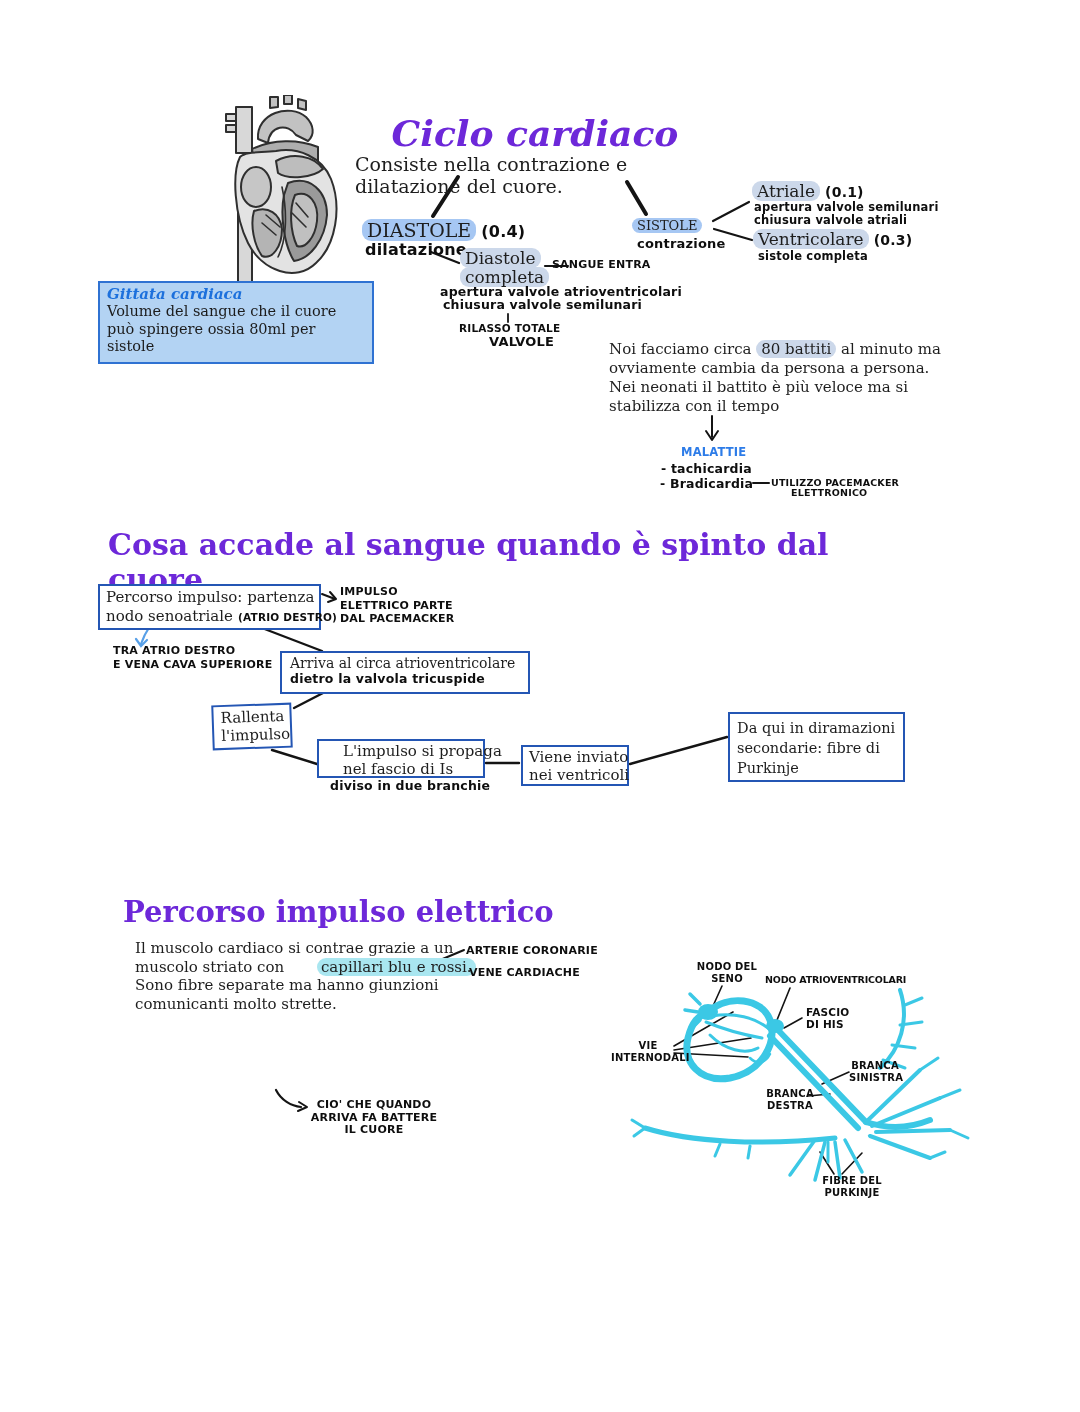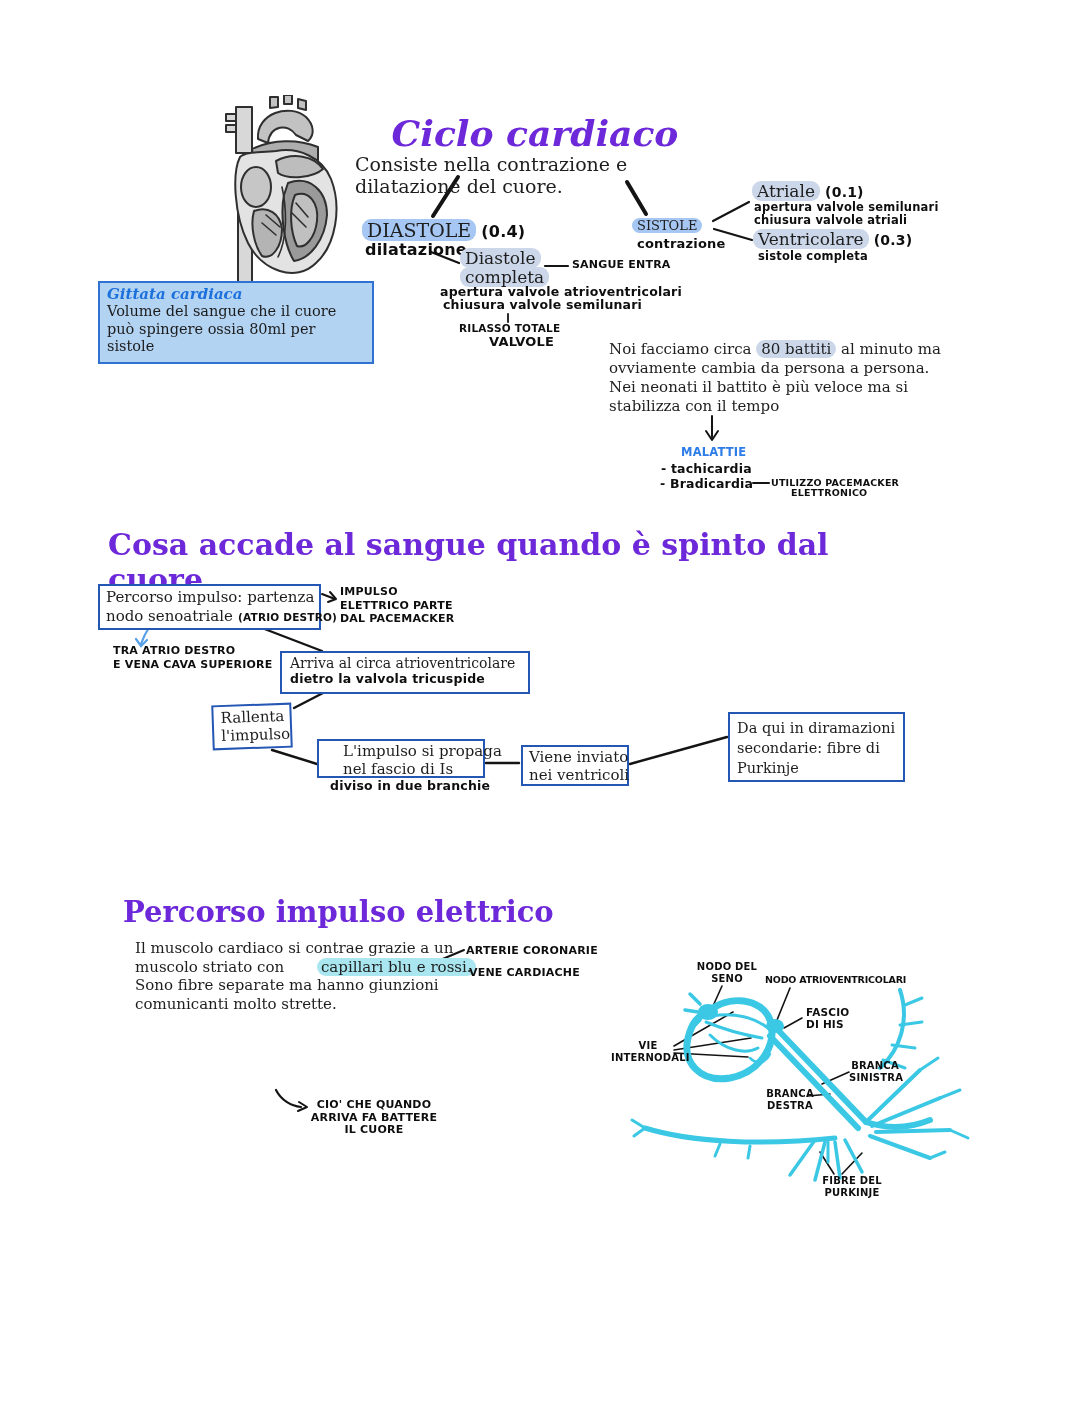--- a/index.html
+++ b/index.html
@@ -100,21 +100,21 @@
   <div class="abs" style="left:362px;top:219px;white-space:nowrap;">
     <span class="serif hl-strong" style="font-size:19px;">DIASTOLE</span>
     <span class="hand" style="font-size:16px;">(0.4)</span>
   </div>
   <div class="abs hand" style="left:365px;top:240px;font-size:16px;">dilatazione</div>
 
   <div class="abs" style="left:460px;top:249px;line-height:18px;">
     <div><span class="serif hl-soft" style="font-size:17px;">Diastole</span></div>
     <div><span class="serif hl-soft" style="font-size:17px;">completa</span></div>
   </div>
-  <div class="abs hand" style="left:572px;top:258px;font-size:11px;text-align:center;">SANGUE ENTRA</div>
+  <div class="abs hand" style="left:552px;top:258px;font-size:11px;text-align:center;">SANGUE ENTRA</div>
   <div class="abs hand" style="left:440px;top:284px;font-size:12.5px;">apertura valvole atrioventricolari</div>
   <div class="abs hand" style="left:443px;top:297px;font-size:12.5px;">chiusura valvole semilunari</div>
   <div class="abs hand" style="left:459px;top:322px;font-size:10.5px;">RILASSO TOTALE</div>
   <div class="abs hand" style="left:489px;top:334px;font-size:13px;">VALVOLE</div>
 
   <div class="abs" style="left:632px;top:215px;">
     <span class="serif hl-strong" style="font-size:13px;">SISTOLE</span>
   </div>
   <div class="abs hand" style="left:637px;top:236px;font-size:13px;">contrazione</div>
 

